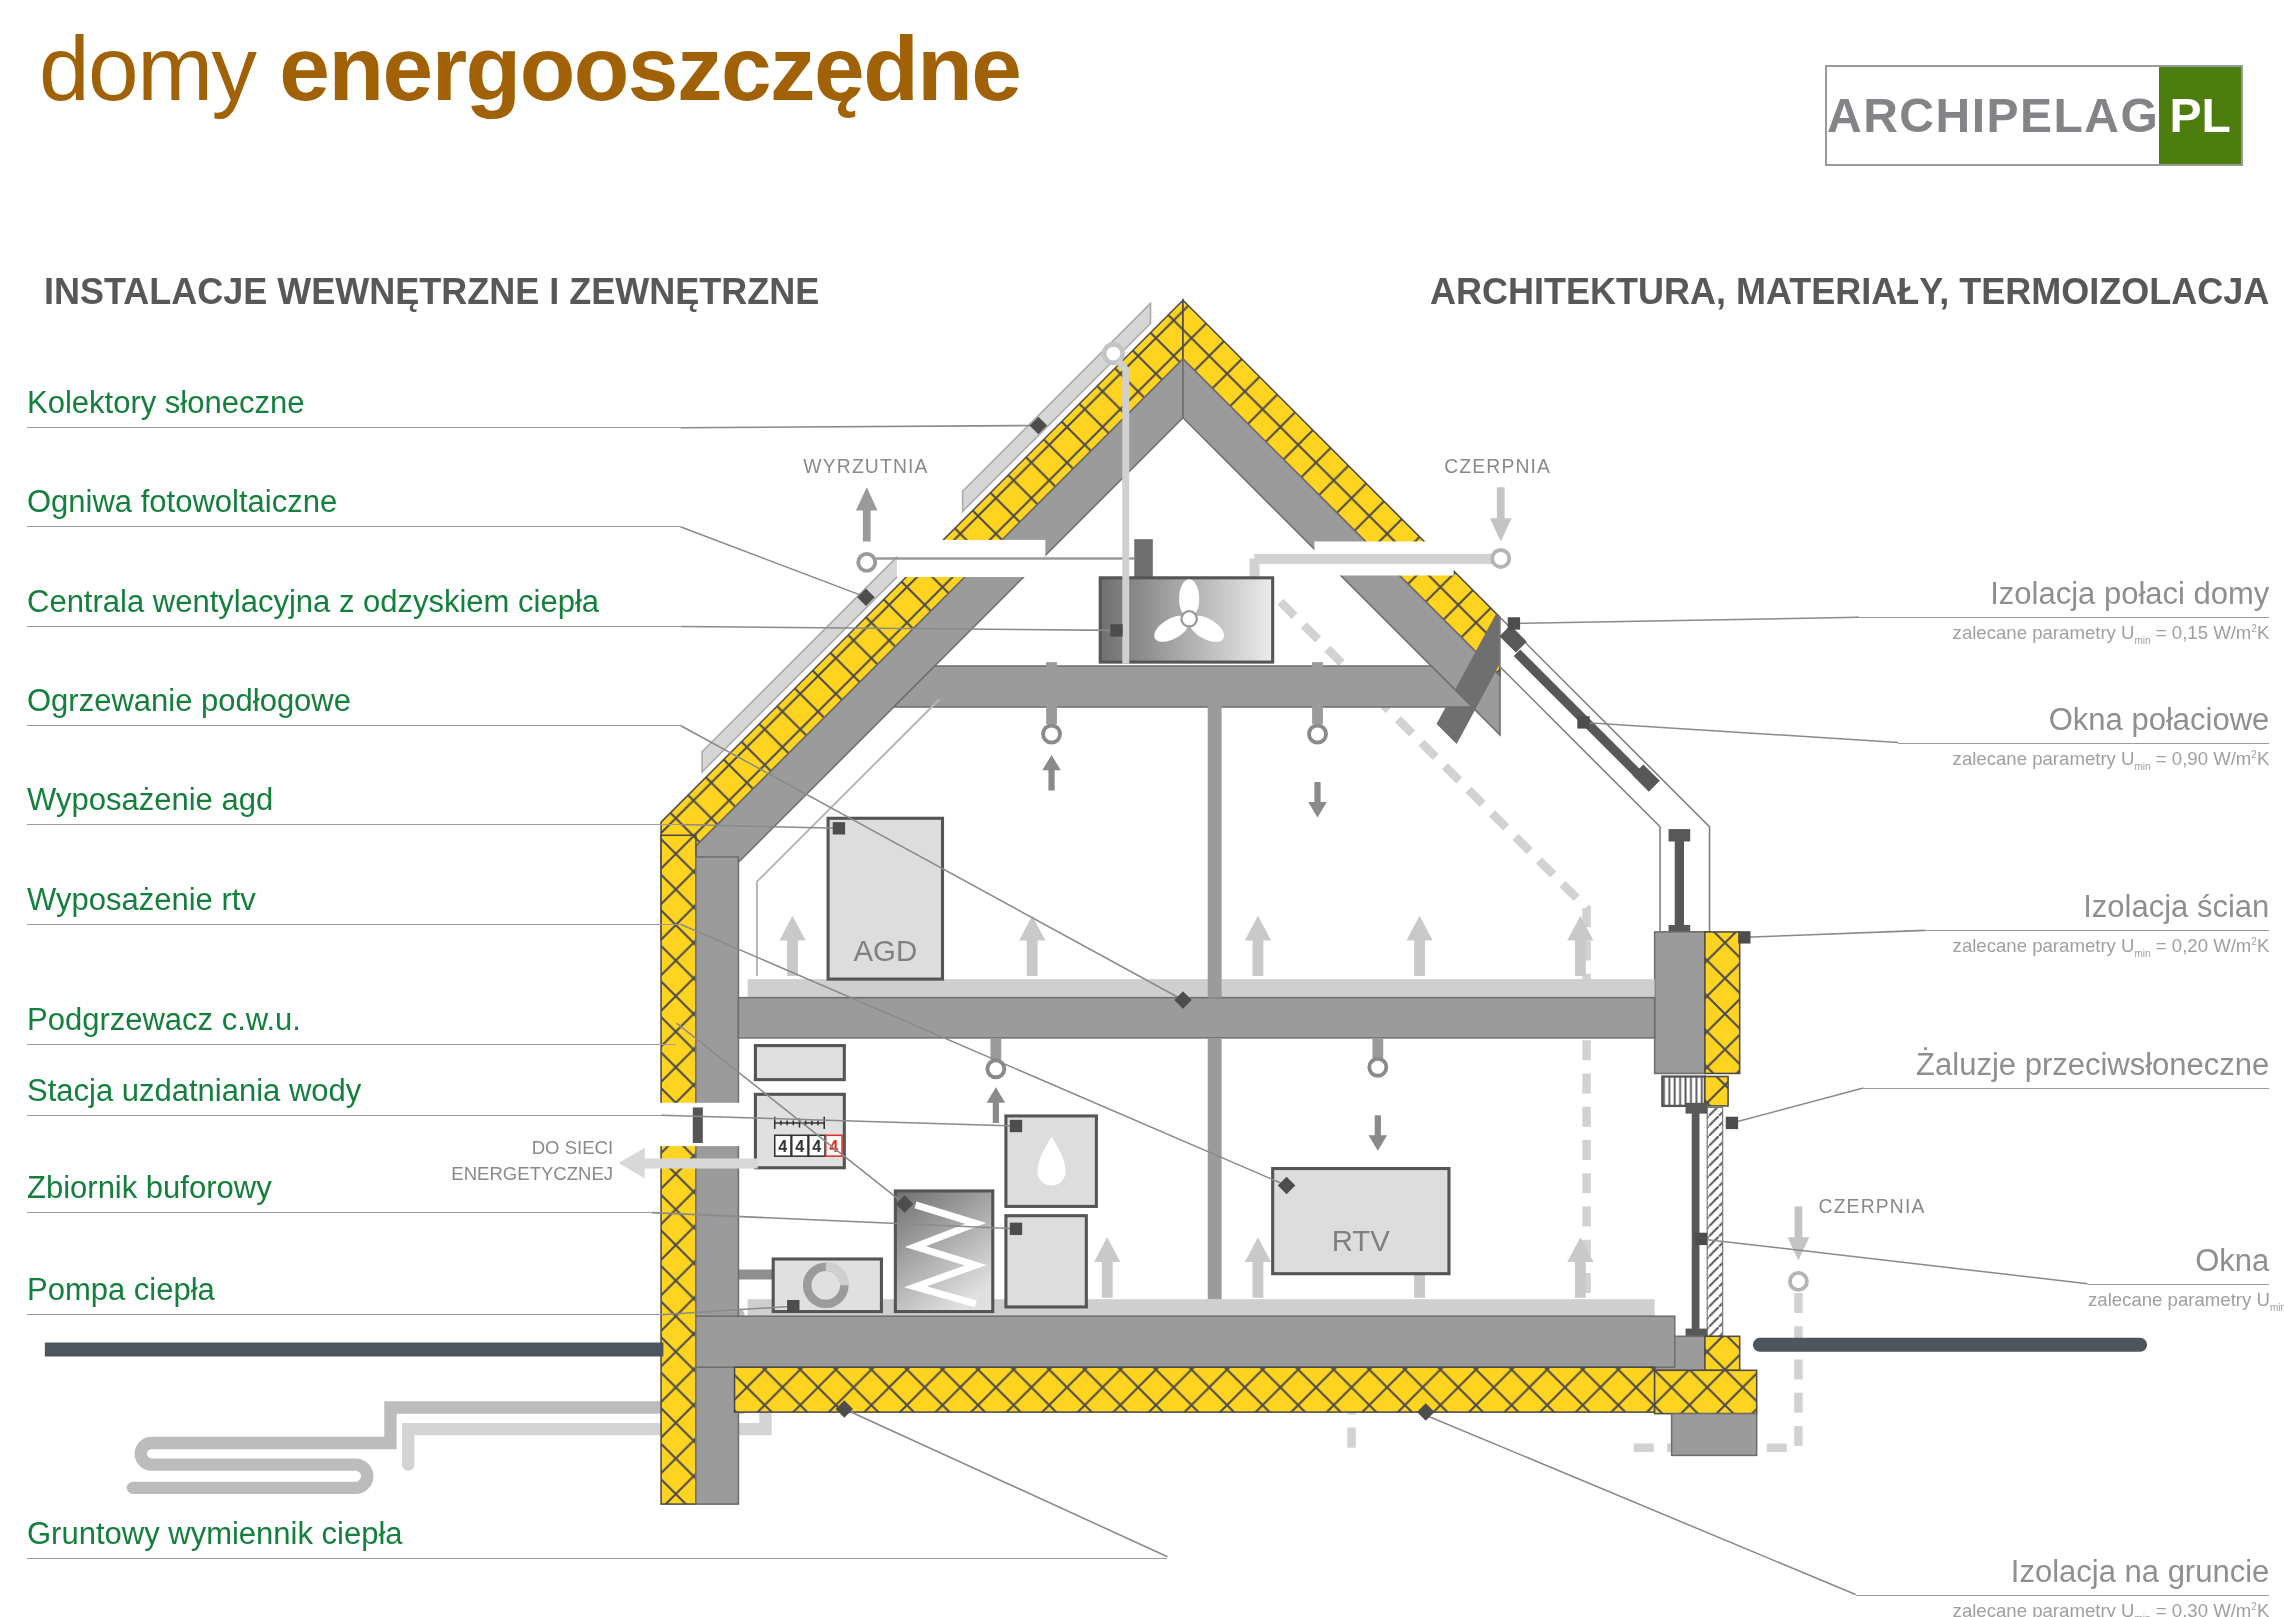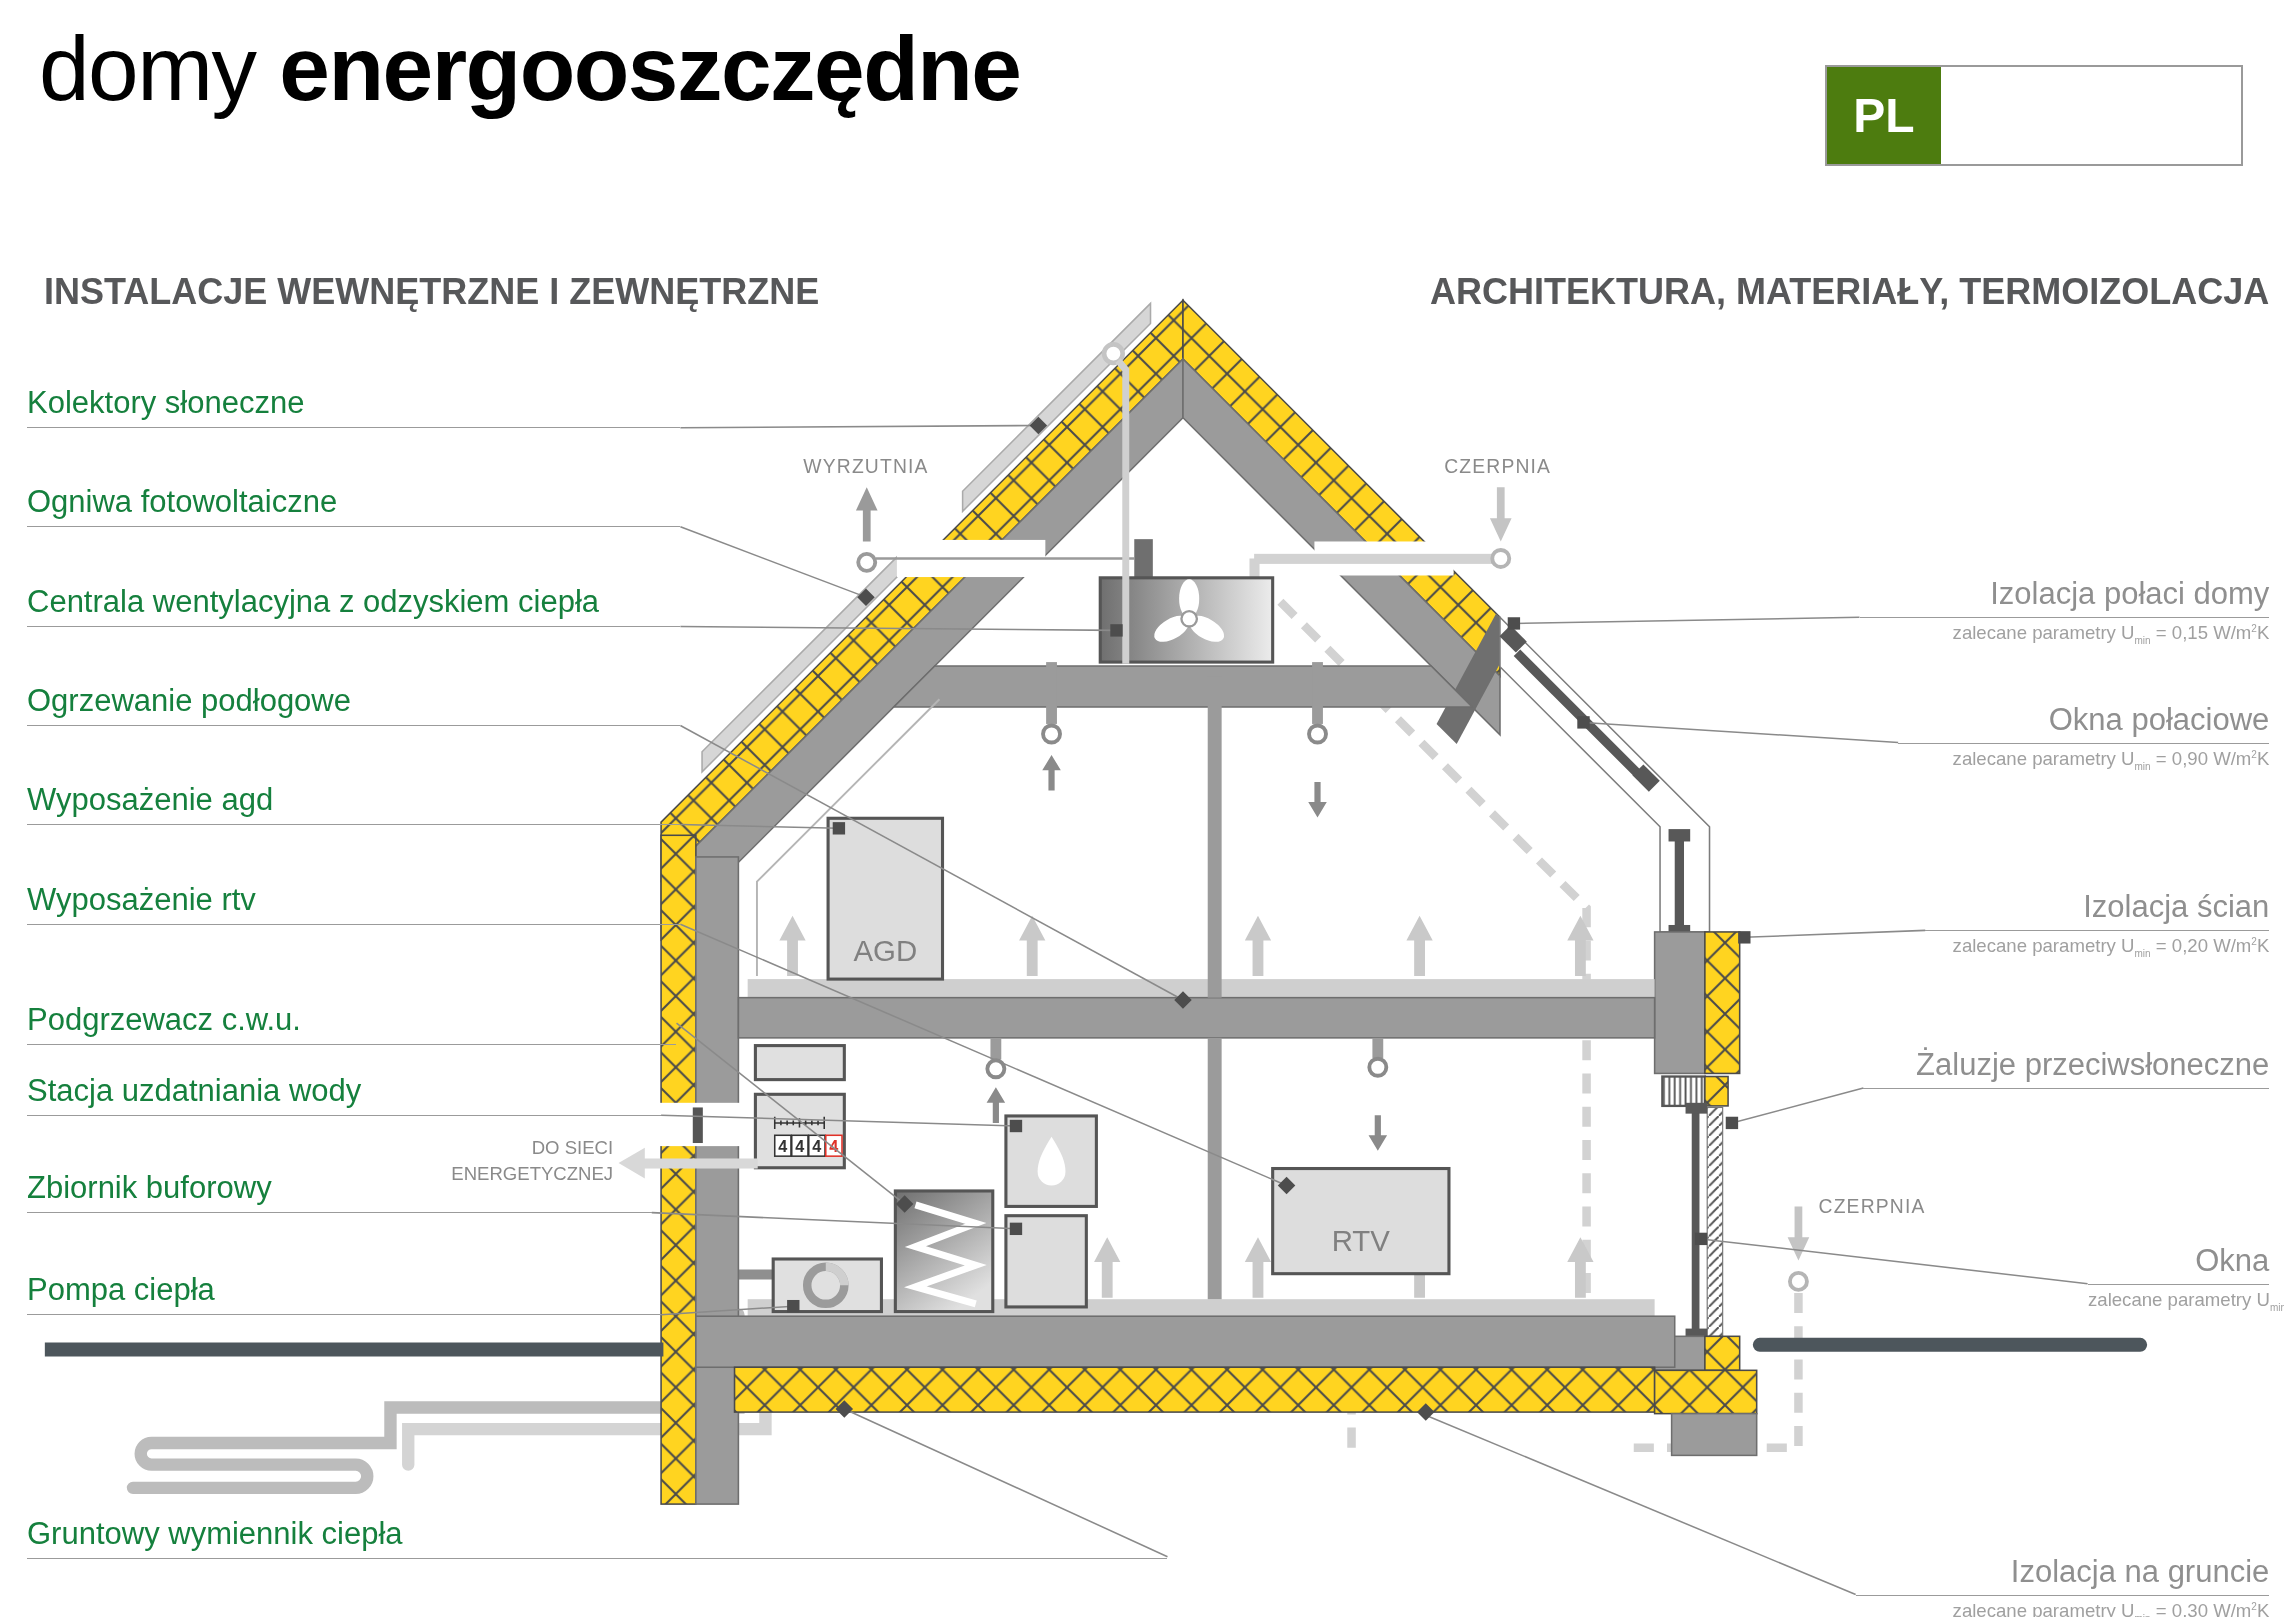--- a/index.html
+++ b/index.html
@@ -1,20 +1,20 @@
 <!DOCTYPE html>
 <html style="font-size:12.4px"><head>
 <meta charset="utf-8">
 <style>
   html,body{margin:0;padding:0;background:#fff;}
   #stage{position:relative;width:2284px;height:1618px;background:#fff;overflow:hidden;
          font-family:"Liberation Sans",sans-serif;}
   #stage svg{position:absolute;left:0;top:0;}
   .abs{position:absolute;}
-  .title{left:39px;top:17px;font-size:91px;letter-spacing:-1.5px;color:#000000;white-space:nowrap;}
+  .title{left:39px;top:17px;font-size:91px;letter-spacing:-1.5px;color:#a16207;white-space:nowrap;}
   .title .lt{font-weight:300;}
   .title .bd{font-weight:800;}
   .logo{left:1825px;top:65px;width:418px;height:101px;border:2.3px solid #9a9a9a;background:#fff;
         display:flex;align-items:stretch;box-sizing:border-box;}
   .logo .nm{flex:1;display:flex;align-items:center;justify-content:center;color:#828487;
             font-weight:bold;font-size:48px;letter-spacing:1.5px;}
   .logo .pl{width:114px;background:#4d7c0f;color:#fff;font-weight:bold;font-size:48px;
             display:flex;align-items:center;justify-content:center;}
   .hdg{font-size:36px;font-weight:bold;color:#57585a;white-space:nowrap;}
   .hdgL{left:44px;top:271px;}
@@ -286,20 +286,21 @@
       <rect x="2248" y="1204" width="16" height="16"></rect>
       <rect x="2232" y="1444" width="16" height="16"></rect>
       <rect x="2192" y="1594" width="16" height="16"></rect>
       <rect x="1836" y="1818" width="16" height="16" transform="rotate(45 1844 1826)"></rect>
     </g>
   </svg>
 
   <div class="abs title"><span class="lt">domy</span>&nbsp;<span class="bd">energooszczędne</span></div>
 
   <div class="abs logo">
+    <span class="nm">ARCHIPELAG</span>
     <span class="pl">PL</span>
   </div>
 
   <div class="abs hdg hdgL">INSTALACJE WEWNĘTRZNE I ZEWNĘTRZNE</div>
   <div class="abs hdg hdgR">ARCHITEKTURA, MATERIAŁY, TERMOIZOLACJA</div>
 
   <div class="llabel" style="top:387px;width:653px;"><span>Kolektory słoneczne</span></div>
   <div class="llabel" style="top:486px;width:653px;"><span>Ogniwa fotowoltaiczne</span></div>
   <div class="llabel" style="top:586px;width:653px;"><span>Centrala wentylacyjna z odzyskiem ciepła</span></div>
   <div class="llabel" style="top:685px;width:653px;"><span>Ogrzewanie podłogowe</span></div>

